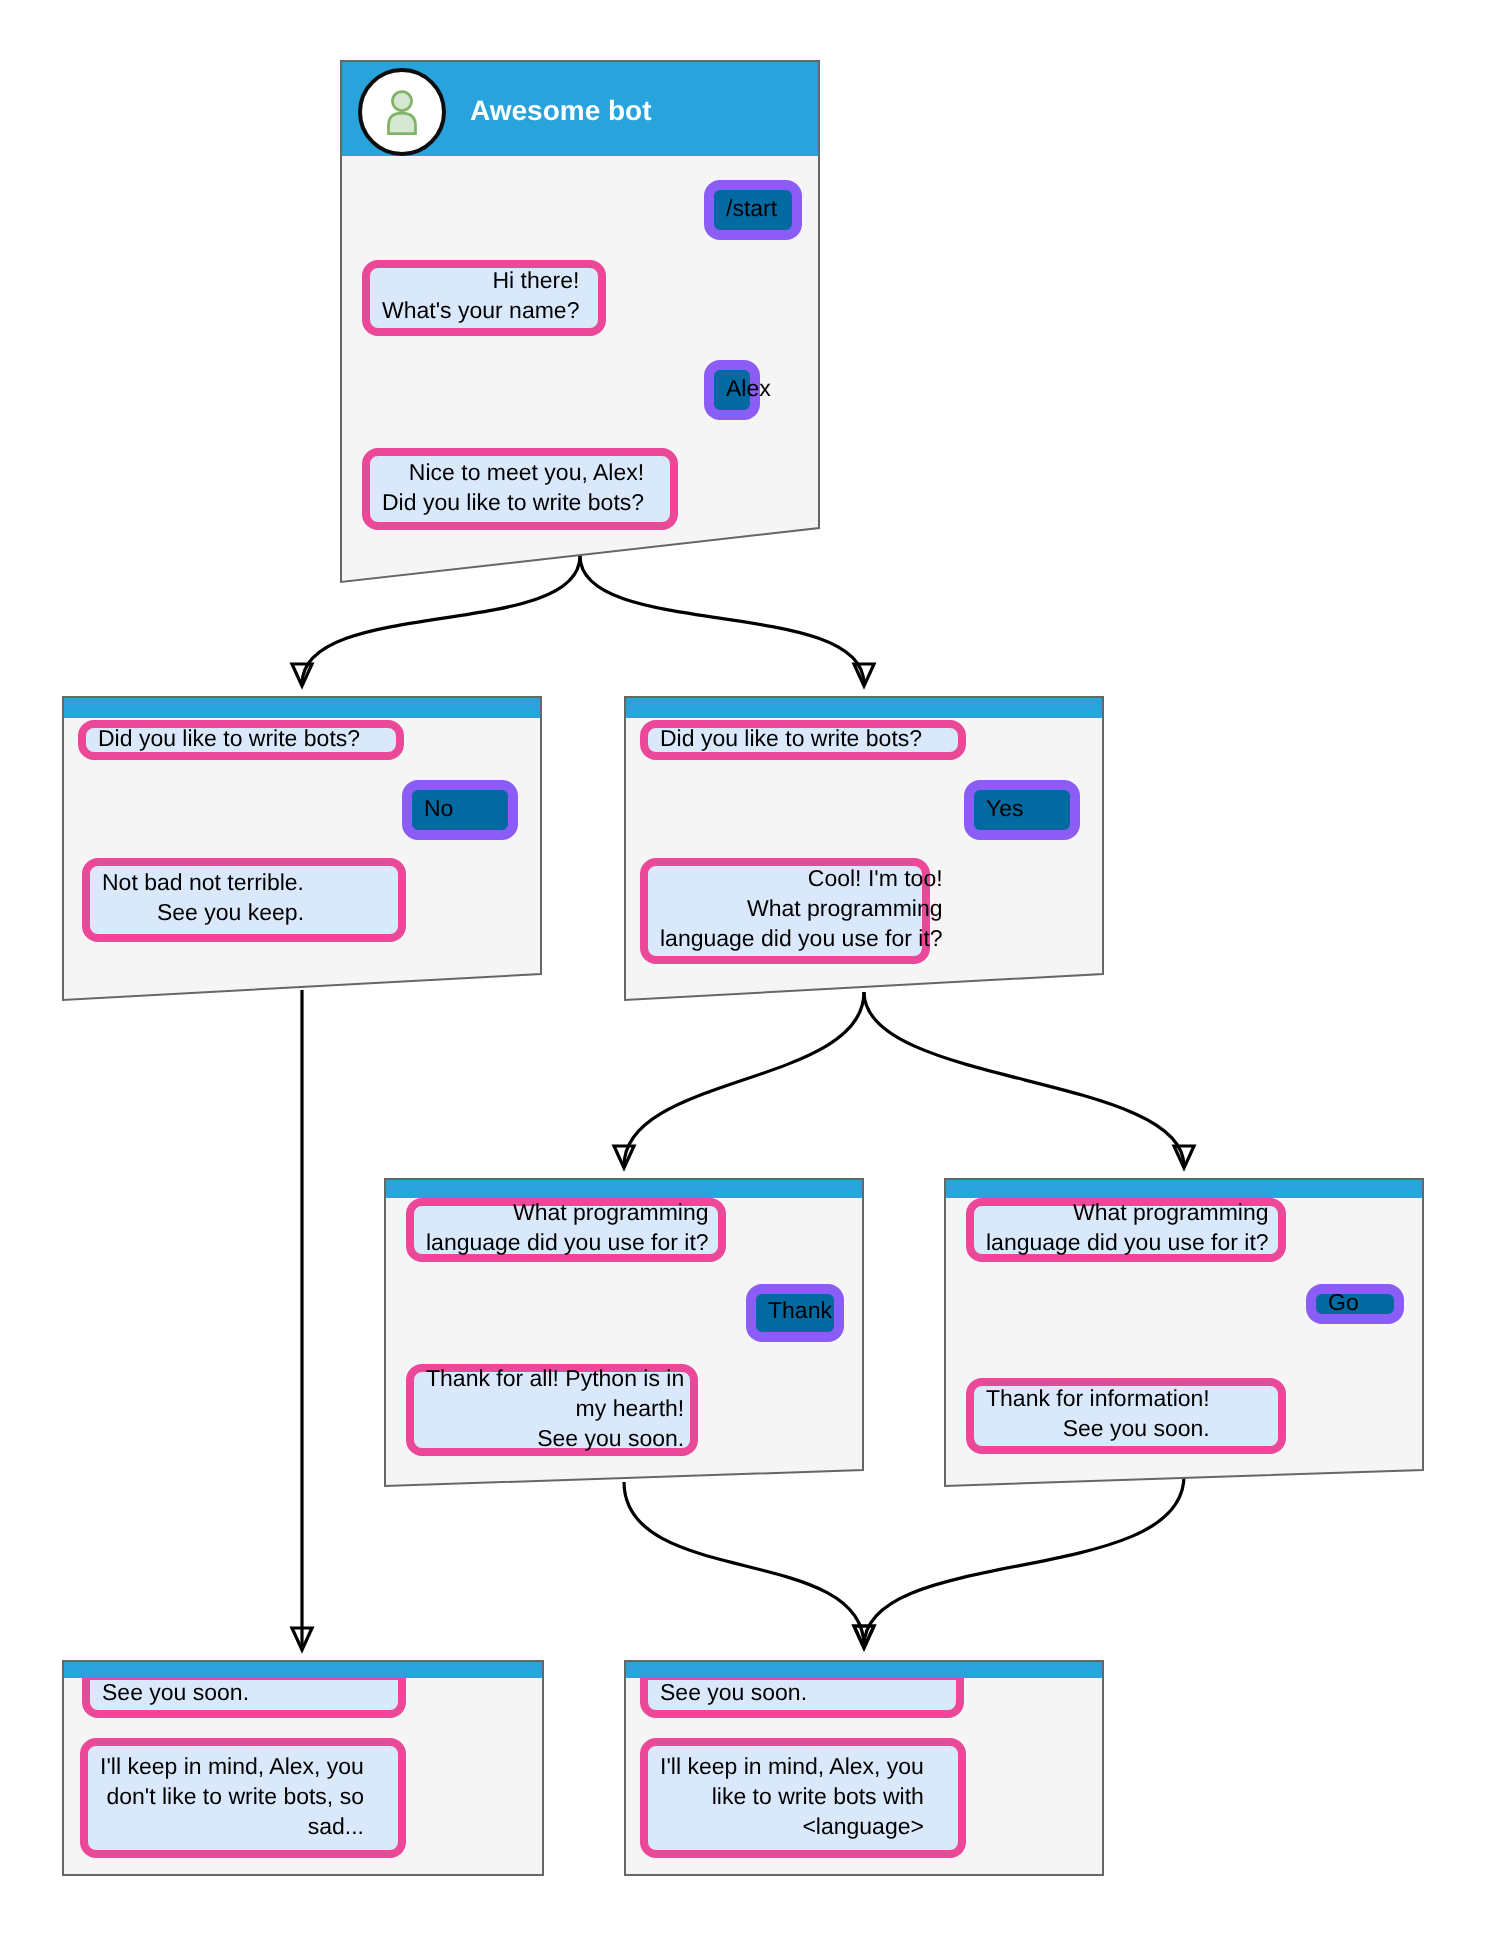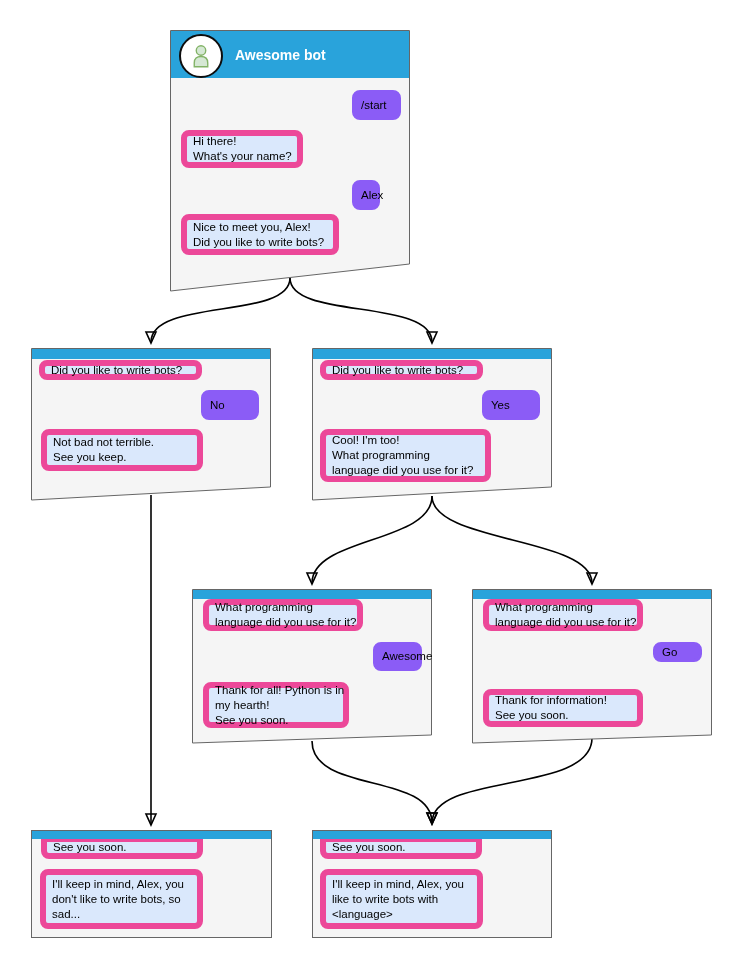--- a/index.html
+++ b/index.html
@@ -3,20 +3,21 @@
 <meta charset="utf-8">
 <style>
   html,body{margin:0;padding:0;background:#ffffff;}
   #canvas{
     position:relative;
     width:743px;height:971px;
     font-family:"Liberation Sans",sans-serif;
     color:#000;
     overflow:hidden;
     background:#ffffff;
+    text-align:right;
   }
   #edges{position:absolute;left:0;top:0;z-index:0;}
   #edges path{fill:none;stroke:#000;stroke-width:1.6px;}
   .box{position:absolute;z-index:1;}
   .frame{position:absolute;left:0;top:0;}
   .frame polygon,.frame rect{fill:#f5f5f5;stroke:#666666;stroke-width:1;}
   .titlebar{
     position:absolute;left:1px;top:1px;right:1px;
     background:#29a3db;z-index:3;
   }
@@ -35,22 +36,22 @@
   }
   .bubble{
     position:absolute;z-index:2;
     box-sizing:border-box;
     border-radius:8px;
     font-size:11.5px;line-height:15px;
     padding:0 6px;
     display:flex;align-items:center;
     white-space:pre;
   }
-  .bubble.bot{background:#dae8fc;border:6px solid #ec4899;}
-  .bubble.user{background:#8b5cf6;border:3px solid #8b5cf6;}
+  .bubble.bot{background:#dae8fc;border:4px solid #ec4899;}
+  .bubble.user{background:#0369a1;border:5px solid #8b5cf6;}
 </style>
 </head>
 <body>
 
 <div id="canvas">
 
   <svg id="edges" width="743" height="971">
     <defs>
       <marker id="arrow" markerUnits="userSpaceOnUse" markerWidth="14" markerHeight="14" refX="11" refY="6.5" orient="auto">
         <path d="M1,1.5 L12,6.5 L1,11.5 Z" fill="#000" stroke="none"></path>
@@ -75,21 +76,21 @@
           <circle cx="12" cy="7.6" r="3.8" fill="#d5e8d4" stroke="#82b366" stroke-width="1.1"></circle>
           <path d="M6.6,20.6 L6.6,17.5 C6.6,13.8 8.6,12.4 12,12.4 C15.4,12.4 17.4,13.8 17.4,17.5 L17.4,20.6 Z" fill="#d5e8d4" stroke="#82b366" stroke-width="1.1"></path>
         </svg>
       </span>
       <span class="title">Awesome bot</span>
     </div>
     <div class="bubble user" style="left:182px;top:60px;width:49px;height:30px">/start</div>
     <div class="bubble bot" style="left:11px;top:100px;width:122px;height:38px">Hi there!
 What's your name?</div>
     <div class="bubble user" style="left:182px;top:150px;width:28px;height:30px">Alex</div>
-    <div class="bubble bot" style="left:11px;top:184px;width:158px;height:41px">Nice to meet you, Alex!
+    <div class="bubble bot" style="left:11px;top:194px;width:158px;height:41px">Nice to meet you, Alex!
 Did you like to write bots?</div>
   </div>
 
   <div class="box" style="left:31px;top:348px;width:240px;height:153px">
     <svg class="frame" width="240" height="153">
       <polygon points="0.5,0.5 239.5,0.5 239.5,139 0.5,152"></polygon>
     </svg>
     <div class="titlebar" style="height:10px"></div>
     <div class="bubble bot" style="left:8px;top:12px;width:163px;height:20px">Did you like to write bots?</div>
     <div class="bubble user" style="left:170px;top:42px;width:58px;height:30px">No</div>
@@ -97,33 +98,33 @@
 See you keep.</div>
   </div>
 
   <div class="box" style="left:312px;top:348px;width:240px;height:153px">
     <svg class="frame" width="240" height="153">
       <polygon points="0.5,0.5 239.5,0.5 239.5,139 0.5,152"></polygon>
     </svg>
     <div class="titlebar" style="height:10px"></div>
     <div class="bubble bot" style="left:8px;top:12px;width:163px;height:20px">Did you like to write bots?</div>
     <div class="bubble user" style="left:170px;top:42px;width:58px;height:30px">Yes</div>
-    <div class="bubble bot" style="left:8px;top:81px;width:171px;height:53px">Cool! I'm too!
+    <div class="bubble bot" style="left:8px;top:81px;width:145px;height:53px">Cool! I'm too!
 What programming
 language did you use for it?</div>
   </div>
 
   <div class="box" style="left:192px;top:589px;width:240px;height:155px">
     <svg class="frame" width="240" height="155">
       <polygon points="0.5,0.5 239.5,0.5 239.5,146 0.5,154"></polygon>
     </svg>
     <div class="titlebar" style="height:9px"></div>
     <div class="bubble bot" style="left:11px;top:10px;width:160px;height:32px">What programming
 language did you use for it?</div>
-    <div class="bubble user" style="left:181px;top:53px;width:49px;height:29px">Awesome</div>
+    <div class="bubble user" style="left:181px;top:53px;width:49px;height:29px">Thank</div>
     <div class="bubble bot" style="left:11px;top:93px;width:146px;height:46px">Thank for all! Python is in
 my hearth!
 See you soon.</div>
   </div>
 
   <div class="box" style="left:472px;top:589px;width:240px;height:155px">
     <svg class="frame" width="240" height="155">
       <polygon points="0.5,0.5 239.5,0.5 239.5,146 0.5,154"></polygon>
     </svg>
     <div class="titlebar" style="height:9px"></div>

